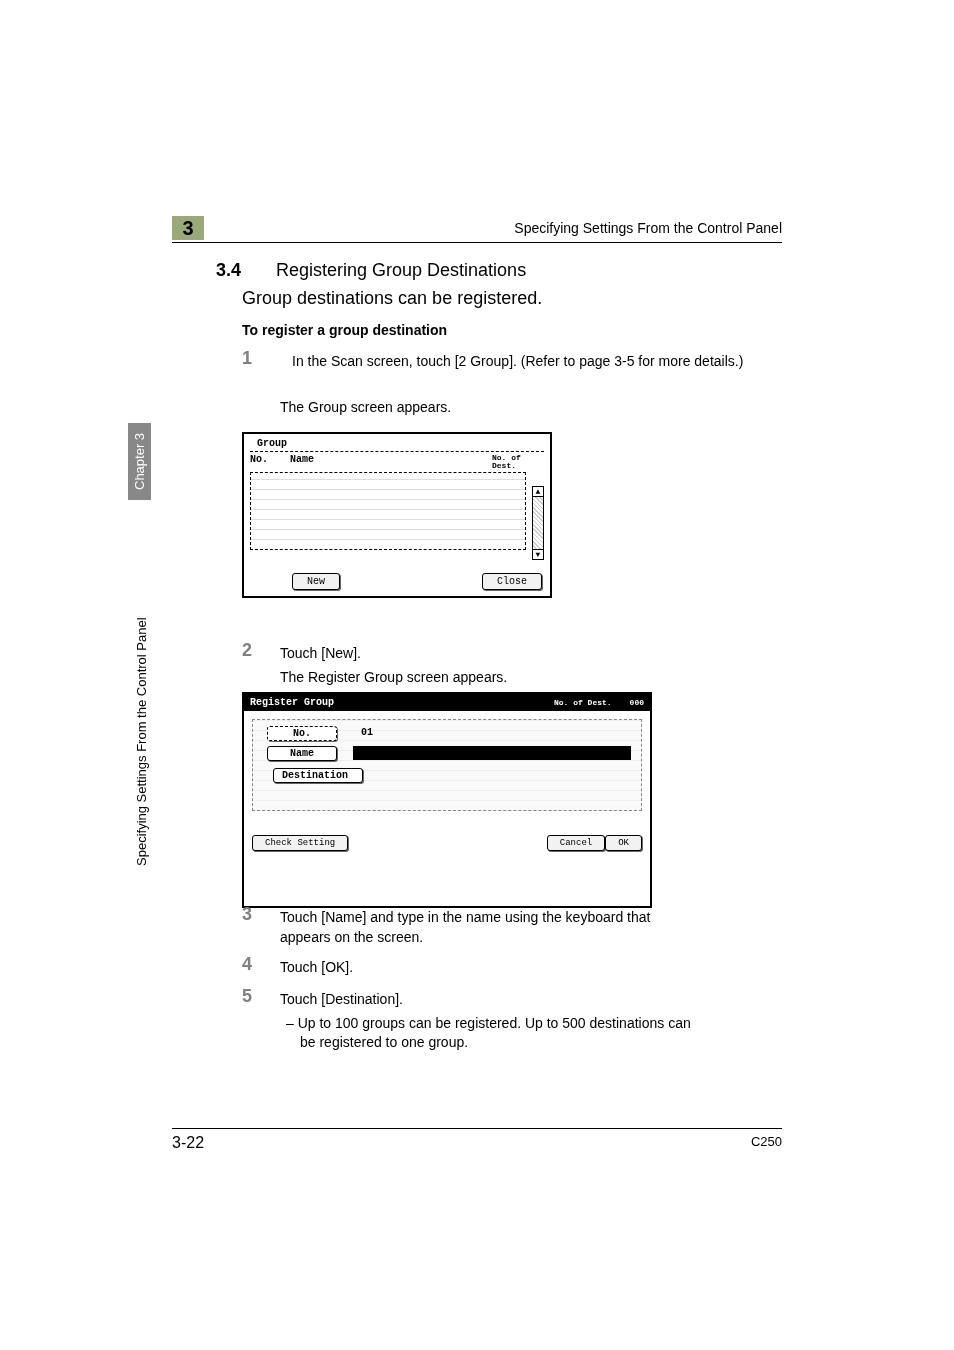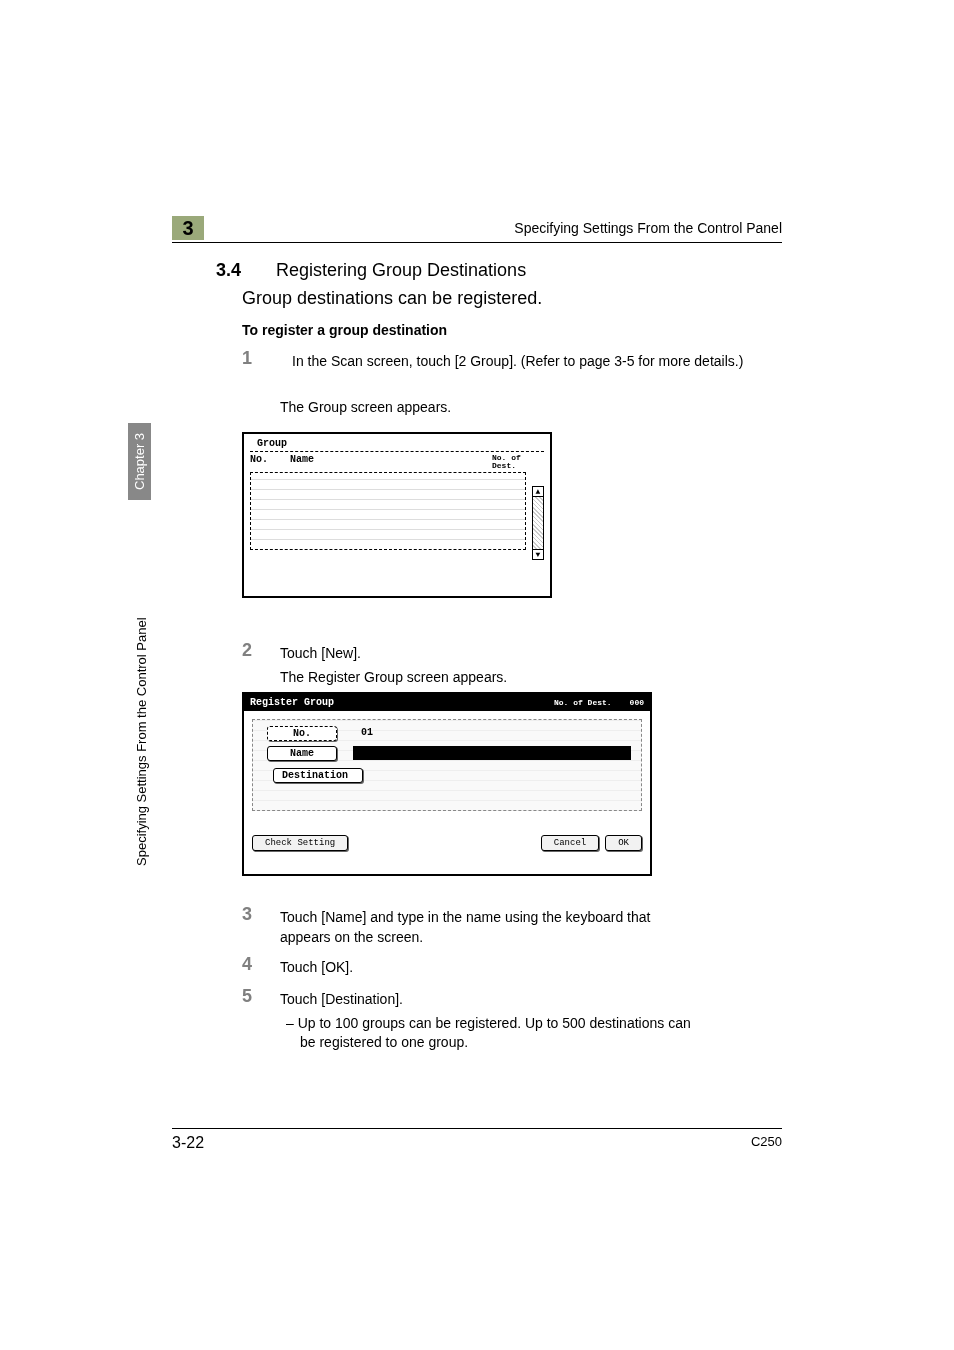--- a/index.html
+++ b/index.html
@@ -187,21 +187,21 @@
     box-shadow: 1px 1px 0 #666;
   }
   .scr-btn.small { padding: 2px 12px; font-size:9px; }
 
   
   .scr2 {
     position: absolute;
     left: 242px;
     top: 692px;
     width: 410px;
-    height: 184px;
+    height: 216px;
     border: 2px solid #000;
     font-family: "Courier New", monospace;
     font-size: 10px;
     background: #fff;
   }
   .scr2 .titlebar {
     background: #000;
     color: #fff;
     padding: 3px 6px;
     display: flex;
@@ -235,21 +235,21 @@
   .scr2 .f-nameval{ left:100px; top:26px; right:10px; height:14px; background:#000; border-radius:0; box-shadow:none; }
   .scr2 .f-dest  { left: 20px; top: 48px; width: 90px; text-align:left;}
   .scr2 .btnrow {
     position: absolute;
     bottom: 6px;
     left: 8px; right: 8px;
     display: flex;
     justify-content: space-between;
     align-items: center;
   }
-  .scr2 .btnrow .right { display:flex; gap:6px; }
+  .scr2 .btnrow .right { display:flex; }
 
   
   .footer-line {
     position: absolute;
     left: 172px;
     right: 172px;
     top: 1128px;
     border-top: 1px solid #000;
   }
   .footer-left {
@@ -291,20 +291,26 @@
     <div class="divider"></div>
     <div class="cols">
       <span class="c1">No.</span>
       <span class="c2">Name</span>
       <span class="c3">No. of Dest.</span>
     </div>
     <div class="listarea"></div>
     <div class="scrolltrack">
       <div class="arrow">▲</div>
       <div class="arrow2">▼</div>
+    </div>
+    <div class="btnrow">
+      <span></span>
+      <div class="scr-btn" style="margin-left:40px;">New</div>
+      <span style="flex:1"></span>
+      <div class="scr-btn">Close</div>
     </div>
   </div>
 
   <div class="step-num" style="left:242px; top:640px;">2</div>
   <div class="step-text" style="left:280px; top:644px;">Touch [New].</div>
   <div class="step-text" style="left:280px; top:668px;">The Register Group screen appears.</div>
 
   <div class="scr2">
     <div class="titlebar">
       <span>Register Group</span>

